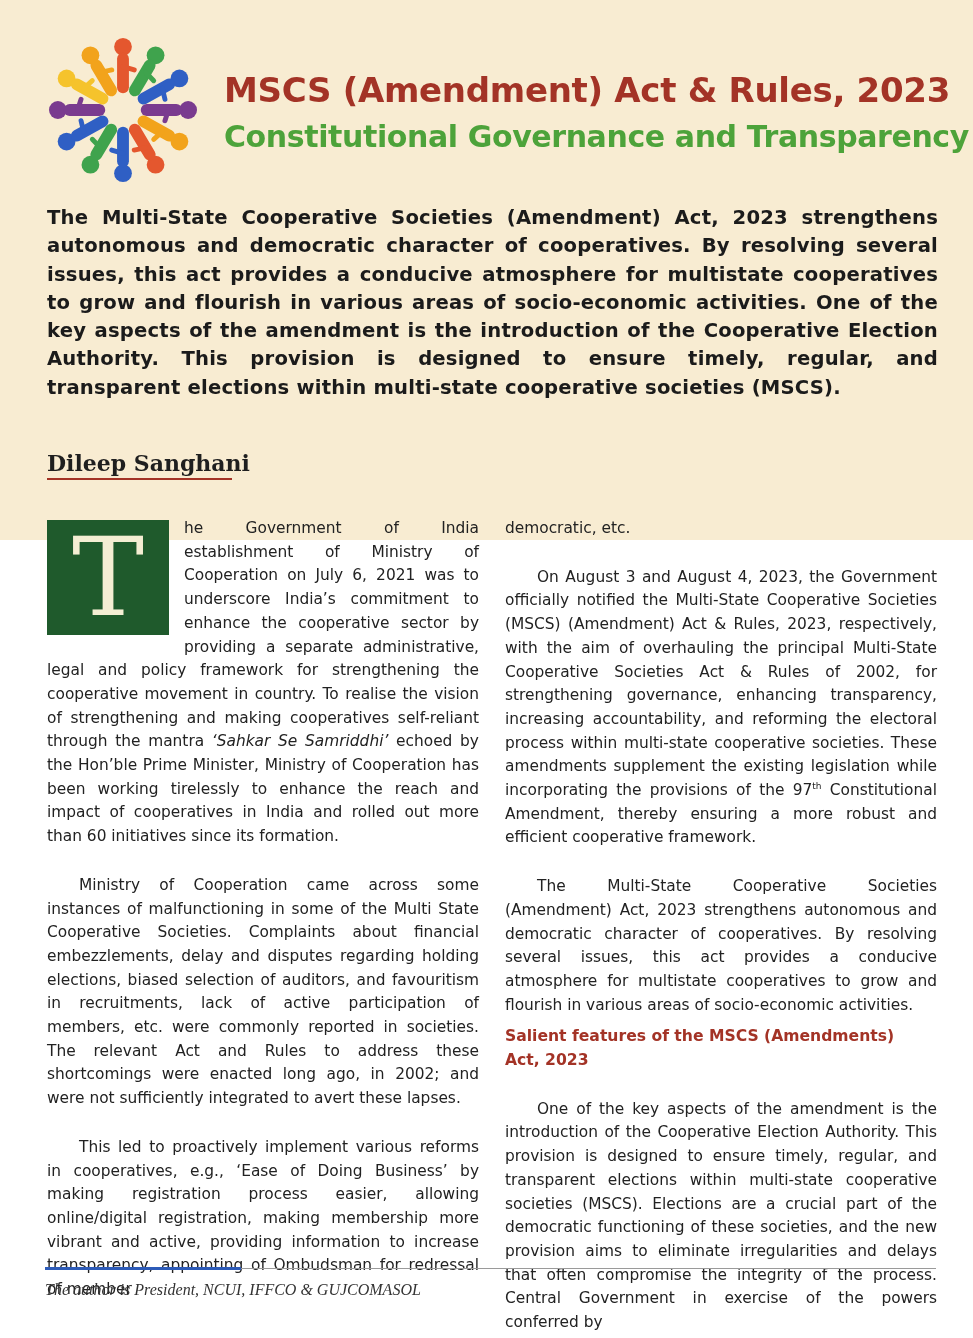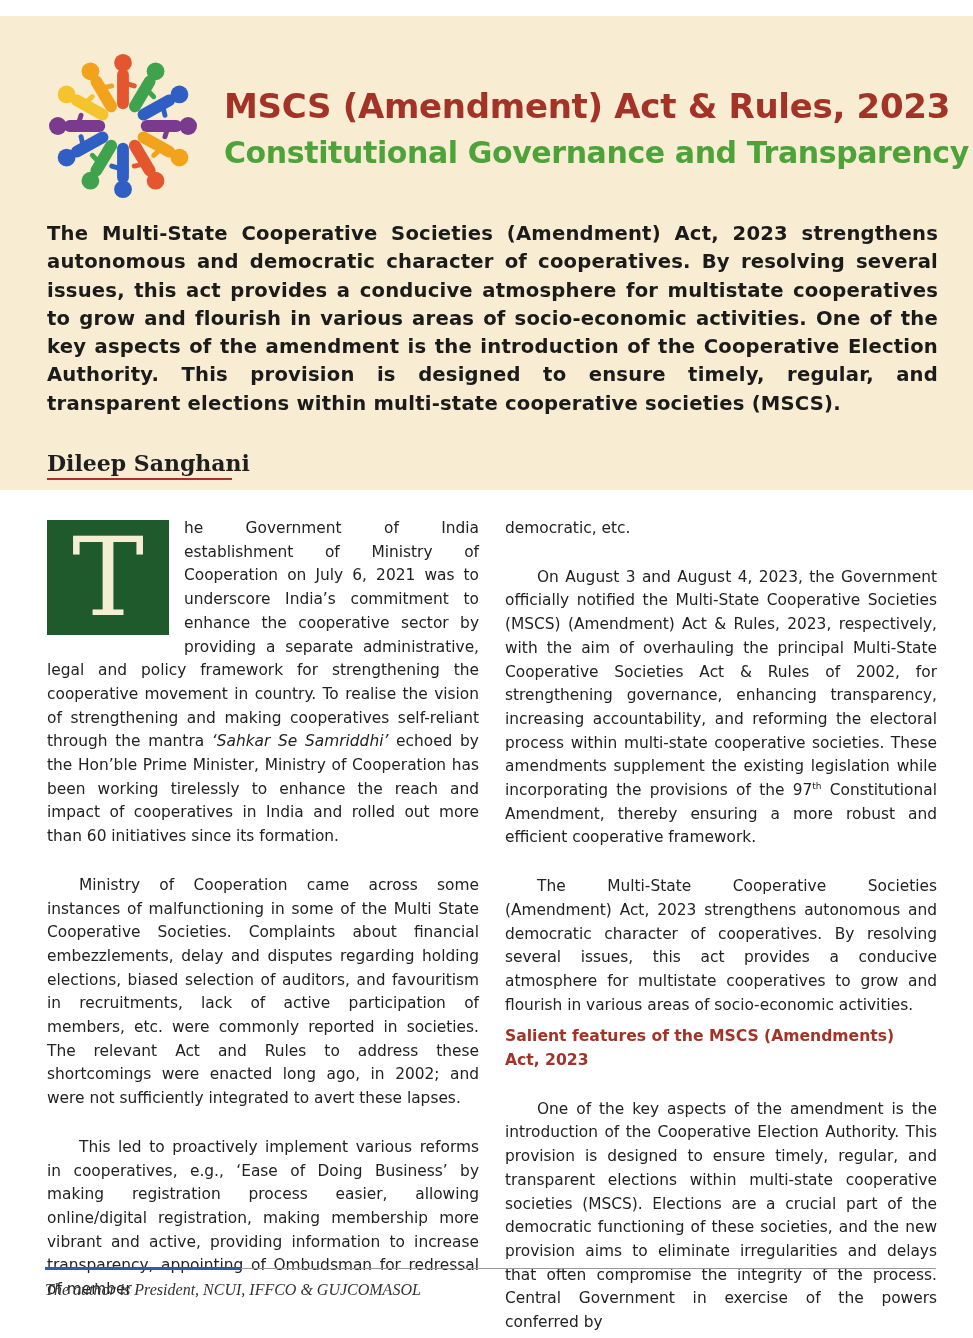--- a/index.html
+++ b/index.html
@@ -1,20 +1,20 @@
 <!DOCTYPE html>
 <html><head>
 <meta charset="utf-8">
 <style>
   * { box-sizing: border-box; margin: 0; padding: 0; }
   html, body { width: 973px; height: 1338px; background: #ffffff; overflow: hidden; }
   body { position: relative; font-family: "Liberation Sans", sans-serif; color: #1f1f1f; }
 
   .hero {
-    position: absolute; left: 0; top: 16px; width: 973px; height: 474px;
+    position: absolute; left: 0; top: 0; width: 973px; height: 540px;
     background: #f8ecd2;
   }
   .logo { position: absolute; left: 44px; top: 34px; width: 158px; height: 152px; }
   .title-main {
     position: absolute; left: 224px; top: 70px;
     font-family: "DejaVu Sans", sans-serif; font-weight: bold;
     font-size: 34px; color: #a33326; letter-spacing: -0.3px; white-space: nowrap;
   }
   .title-sub {
     position: absolute; left: 224px; top: 119px;

